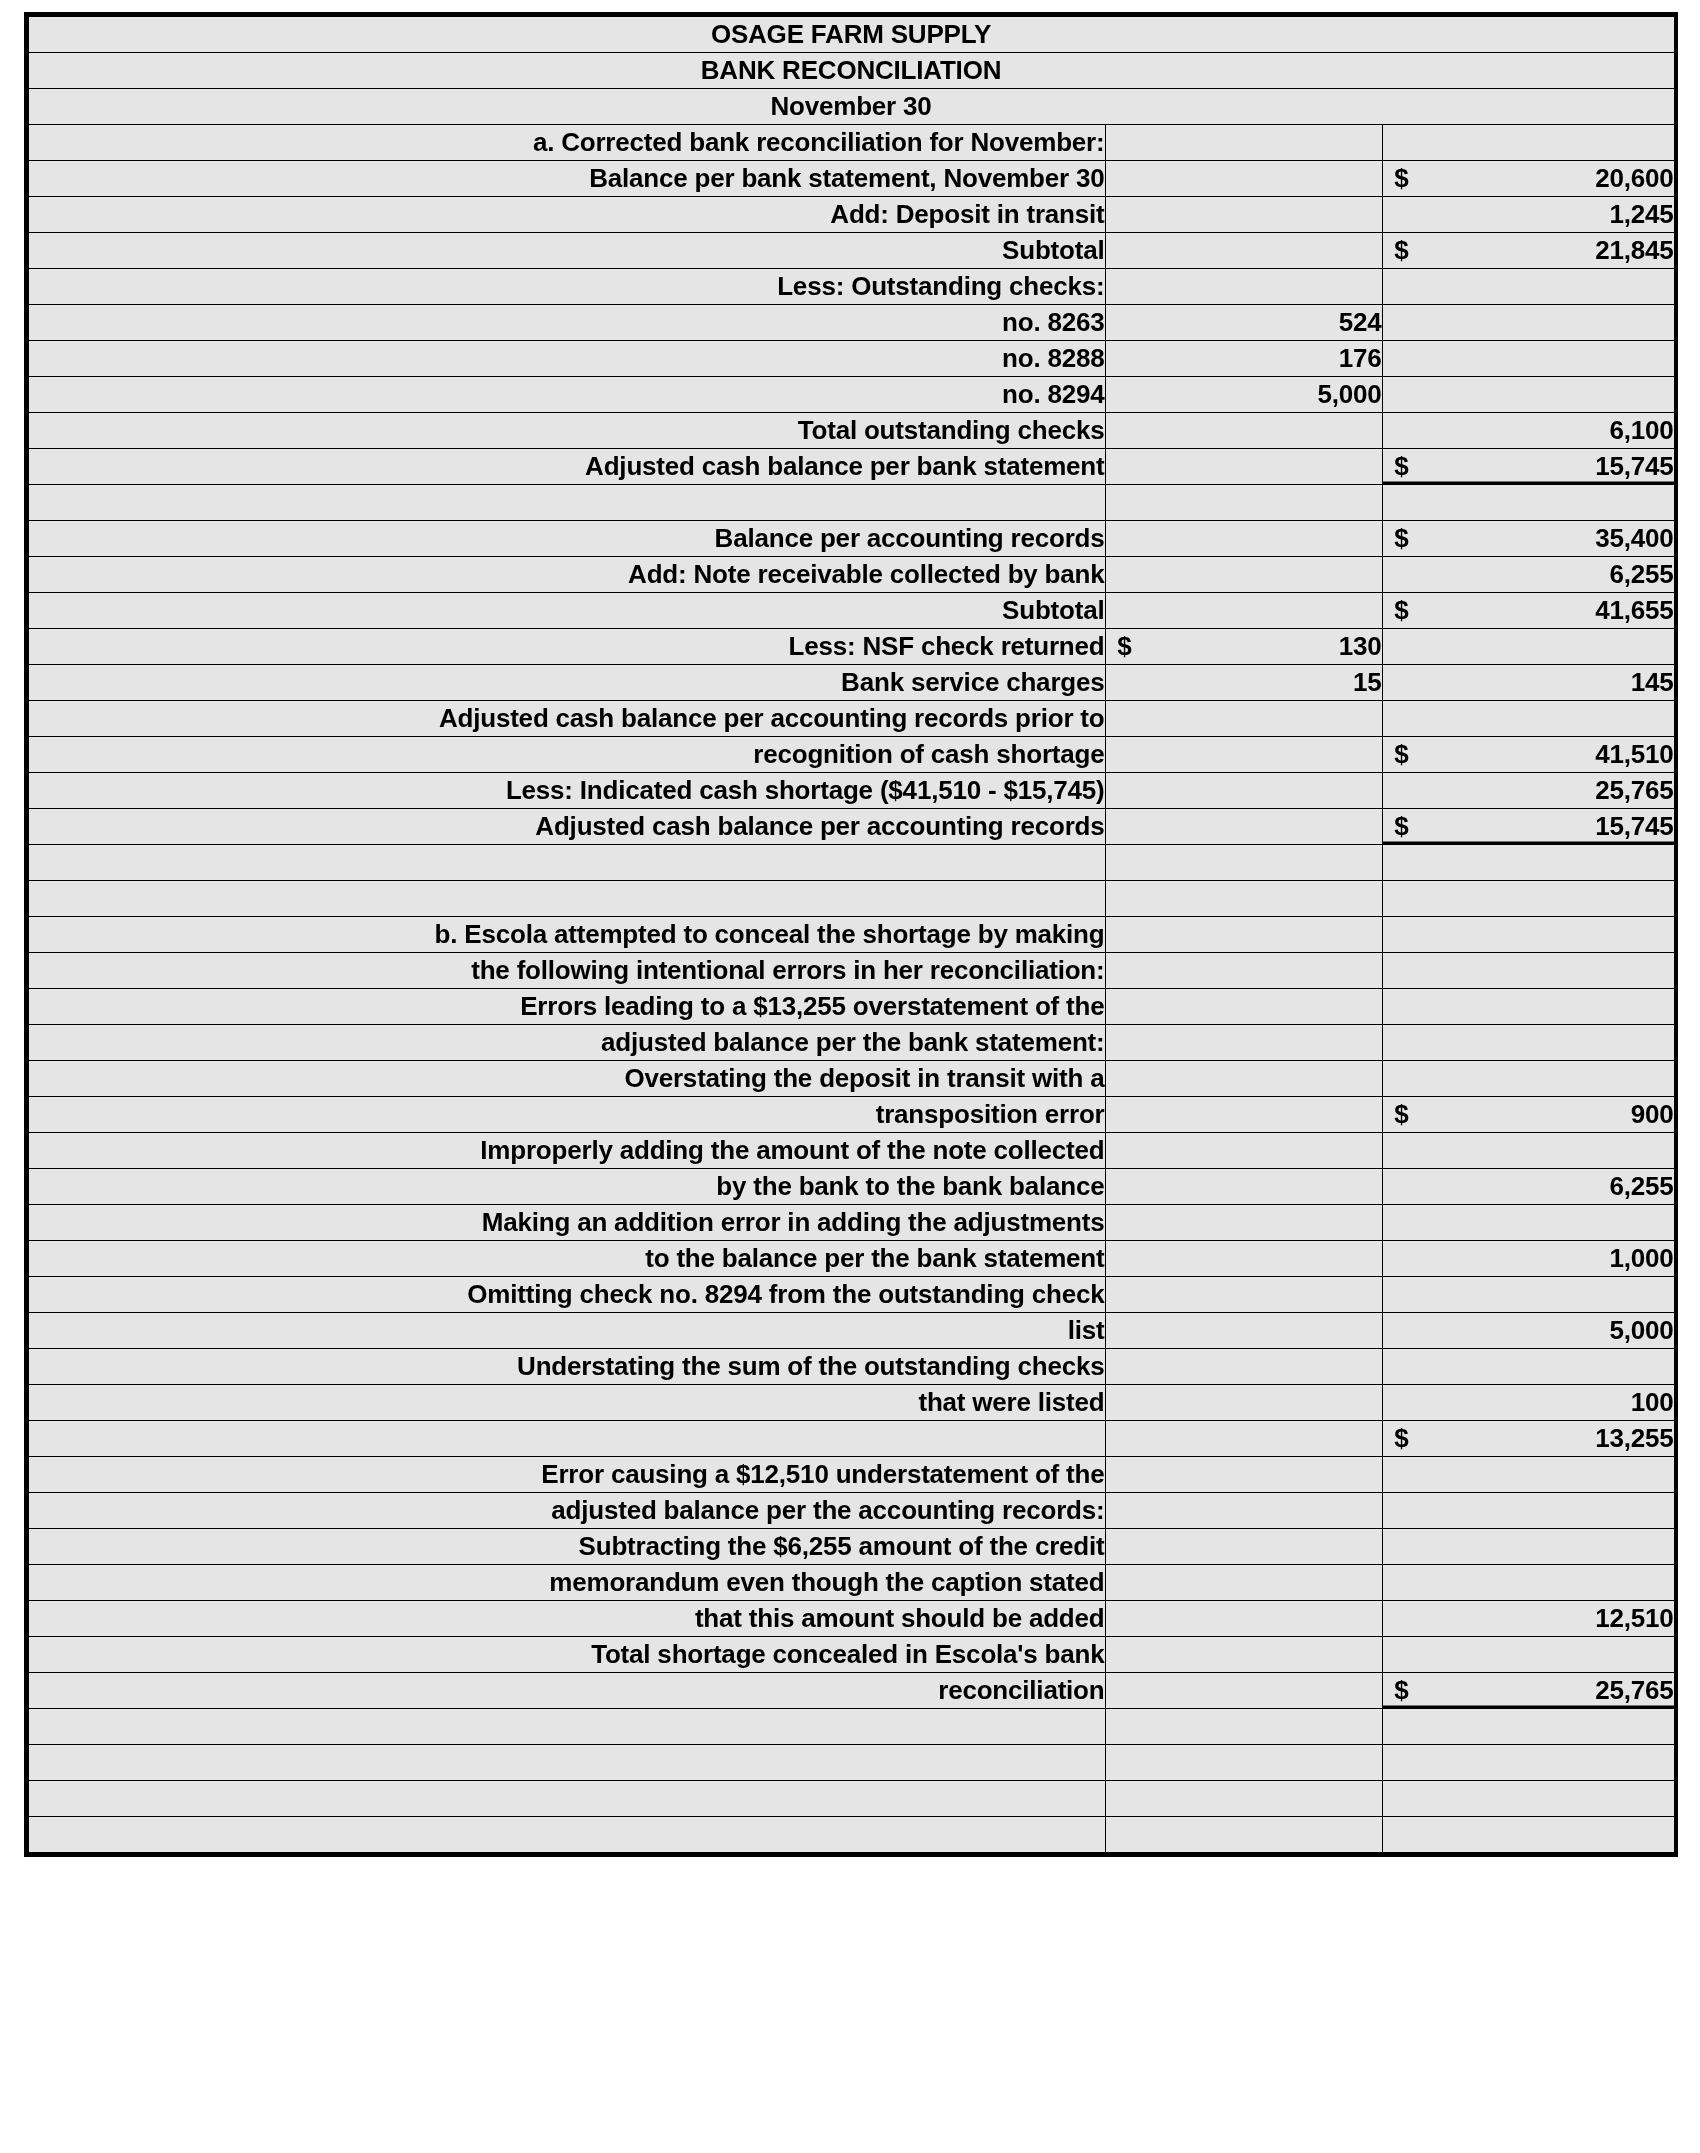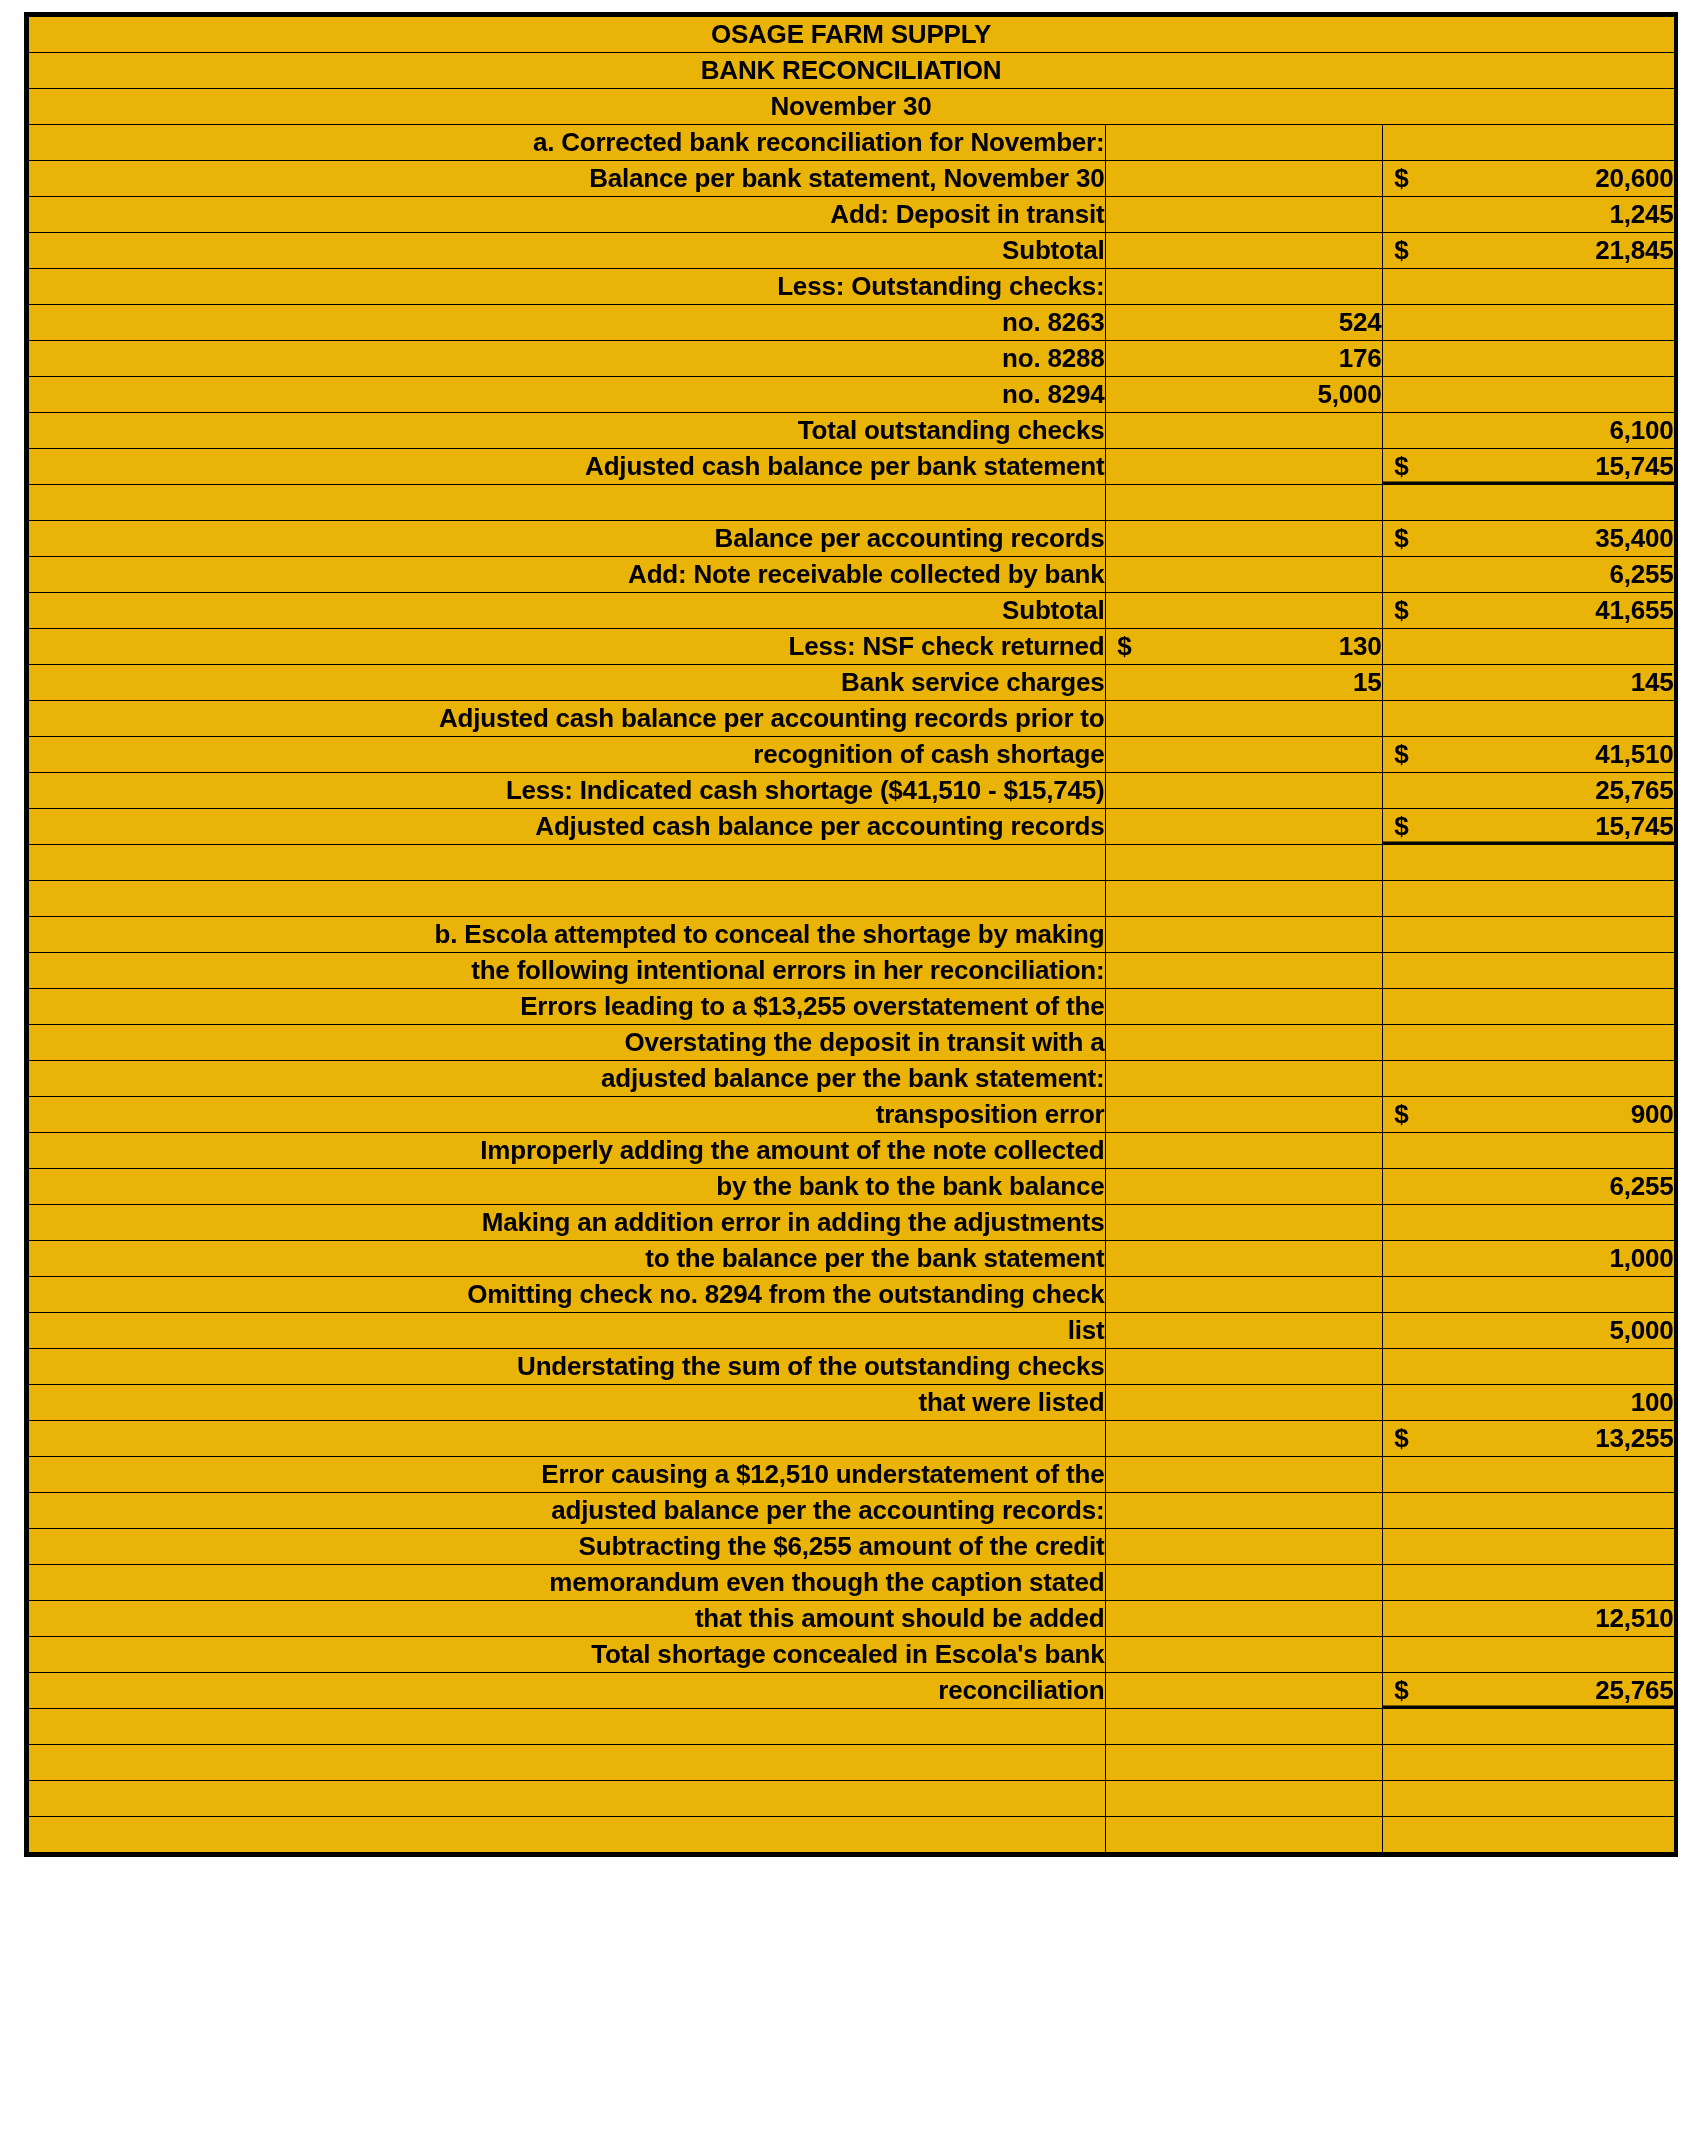--- a/index.html
+++ b/index.html
@@ -23,21 +23,21 @@
     
     border: 4.2px solid #000;
     box-sizing: border-box;
     background: #fff;
   }
 
   table.recon {
     border-collapse: collapse;
     table-layout: fixed;
     width: 100%;
-    background: #eab308;
+    background: #e5e5e5;
   }
 
   table.recon col.c-label { width: 1077px; }
   table.recon col.c-col1  { width: 277px; }
   table.recon col.c-col2  { width: 292px; }
 
   table.recon td {
     border: 1.7px solid #000;
     height: 36px;
     padding: 0;
@@ -298,27 +298,27 @@
       <td class="blank"></td>
       <td class="blank"></td>
     </tr>
 
     <tr>
       <td class="label i2">Errors leading to a $13,255 overstatement of the</td>
       <td class="blank"></td>
       <td class="blank"></td>
     </tr>
     <tr>
+      <td class="label i2">adjusted balance per the bank statement:</td>
+      <td class="blank"></td>
+      <td class="blank"></td>
+    </tr>
+
+    <tr>
       <td class="label i3">Overstating the deposit in transit with a</td>
-      <td class="blank"></td>
-      <td class="blank"></td>
-    </tr>
-
-    <tr>
-      <td class="label i2">adjusted balance per the bank statement:</td>
       <td class="blank"></td>
       <td class="blank"></td>
     </tr>
     <tr>
       <td class="label i4">transposition error</td>
       <td class="blank"></td>
       <td class="money">
         <span class="dollar">$</span>
         <span class="amt">900</span>
       </td>

